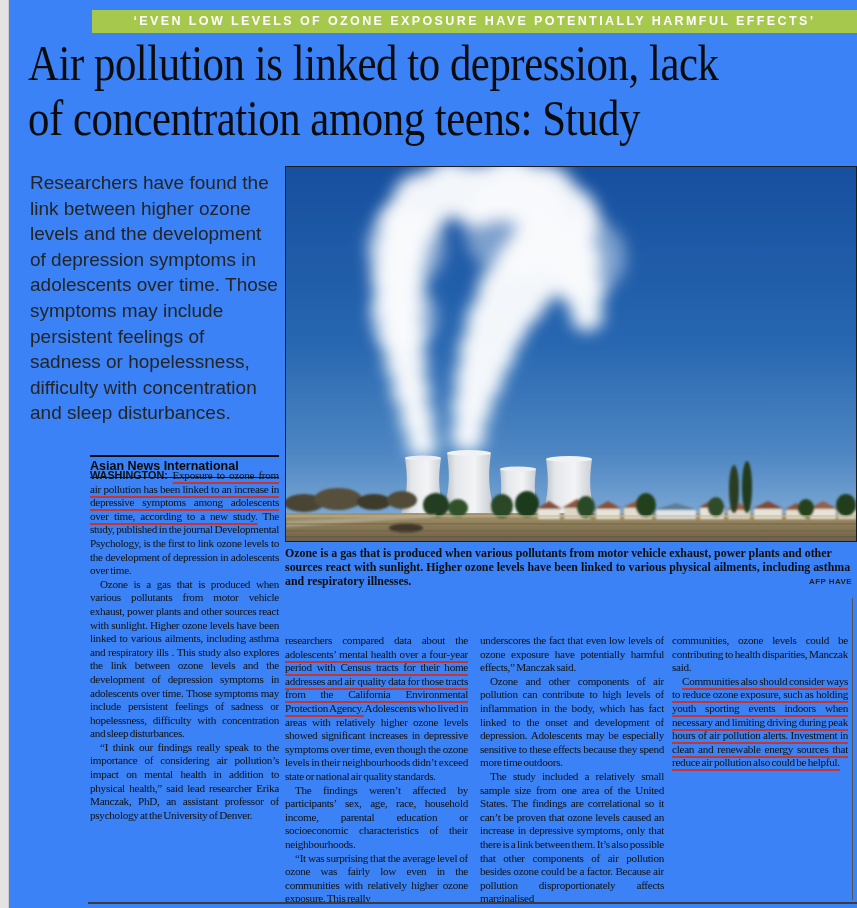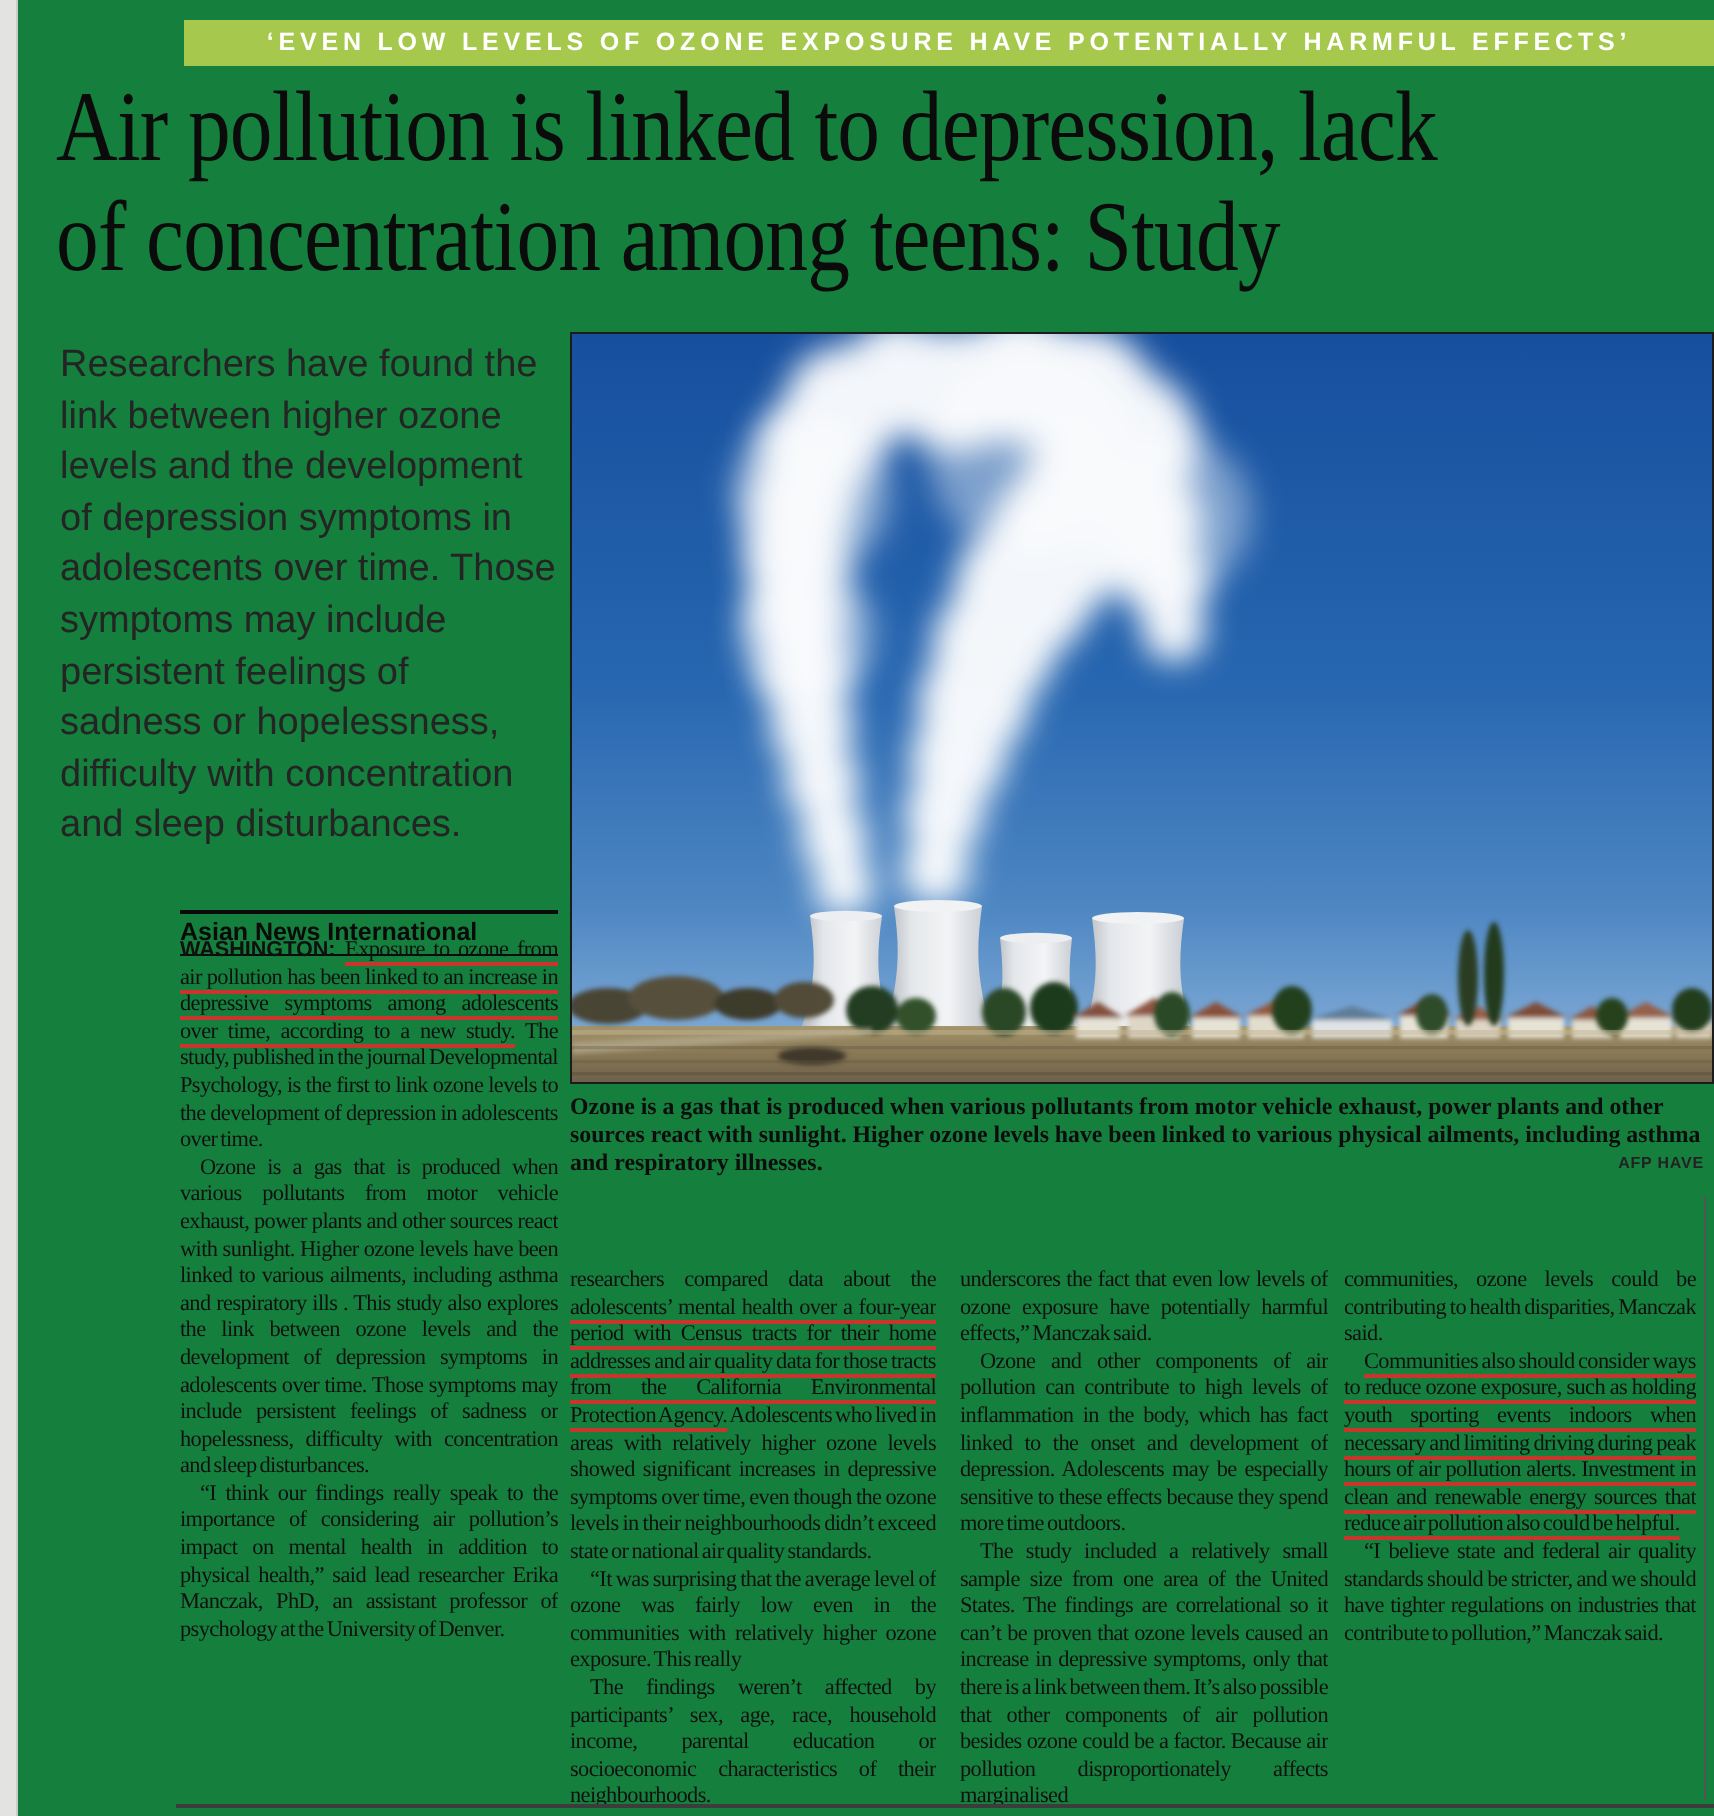--- a/index.html
+++ b/index.html
@@ -1,16 +1,16 @@
 <!DOCTYPE html>
 <html><head>
 <meta charset="utf-8">
 <style>
   html,body{margin:0;padding:0;background:#f4f4f2;}
-  #page{position:relative;width:857px;height:908px;background:#15803d;overflow:hidden;
+  #page{position:relative;width:857px;height:908px;background:#3b82f6;overflow:hidden;
         font-family:"Liberation Serif",serif;color:#111;}
   
   .edge-strip{position:absolute;left:0;top:0;width:8px;height:908px;background:#e3e3e1;border-right:1px solid #cccccb;}
 
   
   .kicker{position:absolute;left:92px;top:10px;width:765px;height:23px;background:#a6c94d;
           font-family:"Liberation Sans",sans-serif;font-weight:bold;font-size:12.5px;line-height:23px;
           letter-spacing:2.4px;color:#ffffff;text-align:center;white-space:nowrap;overflow:hidden;}
 
   
@@ -213,29 +213,28 @@
     <span class="credit">AFP HAVE</span>
   </div>
 
   <div id="col1" class="col">
       <p><span class="lead-in">WASHINGTON: </span><span class="redline">Exposure to ozone from air pollution has been linked to an increase in depressive symptoms among adolescents over time, according to a new study.</span><span> The study, published in the journal Developmental Psychology, is the first to link ozone levels to the development of depression in adolescents over time.</span></p>
       <p class="ind"><span>Ozone is a gas that is produced when various pollutants from motor vehicle exhaust, power plants and other sources react with sunlight. Higher ozone levels have been linked to various ailments, including asthma and respiratory ills . This study also explores the link between ozone levels and the development of depression symptoms in adolescents over time. Those symptoms may include persistent feelings of sadness or hopelessness, difficulty with concentration and sleep disturbances.</span></p>
       <p class="ind"><span>“I think our findings really speak to the importance of considering air pollution’s impact on mental health in addition to physical health,” said lead researcher Erika Manczak, PhD, an assistant professor of psychology at the University of Denver.</span></p>
     </div>
   <div id="col2" class="col">
       <p><span>researchers compared data about the </span><span class="redline">adolescents’ mental health over a four-year period with Census tracts for their home addresses and air quality data for those tracts from the California Environmental Protection Agency.</span><span> Adolescents who lived in areas with relatively higher ozone levels showed significant increases in depressive symptoms over time, even though the ozone levels in their neighbourhoods didn’t exceed state or national air quality standards.</span></p>
+      <p class="ind"><span>The findings weren’t affected by participants’ sex, age, race, household income, parental education or socioeconomic characteristics of their neighbourhoods.</span></p>
       <p class="ind"><span>“It was surprising that the average level of ozone was fairly low even in the communities with relatively higher ozone exposure. This really</span></p>
-      <p class="ind"><span>The findings weren’t affected by participants’ sex, age, race, household income, parental education or socioeconomic characteristics of their neighbourhoods.</span></p>
     </div>
   <div id="col3" class="col">
       <p><span>underscores the fact that even low levels of ozone exposure have potentially harmful effects,” Manczak said.</span></p>
       <p class="ind"><span>Ozone and other components of air pollution can contribute to high levels of inflammation in the body, which has fact linked to the onset and development of depression. Adolescents may be especially sensitive to these effects because they spend more time outdoors.</span></p>
       <p class="ind"><span>The study included a relatively small sample size from one area of the United States. The findings are correlational so it can’t be proven that ozone levels caused an increase in depressive symptoms, only that there is a link between them. It’s also possible that other components of air pollution besides ozone could be a factor. Because air pollution disproportionately affects marginalised</span></p>
     </div>
   <div id="col4" class="col">
       <p><span>communities, ozone levels could be contributing to health disparities, Manczak said.</span></p>
       <p class="ind"><span class="redline">Communities also should consider ways to reduce ozone exposure, such as holding youth sporting events indoors when necessary and limiting driving during peak hours of air pollution alerts. Investment in clean and renewable energy sources that reduce air pollution also could be helpful.</span></p>
-      <p class="ind"><span>“I believe state and federal air quality standards should be stricter, and we should have tighter regulations on industries that contribute to pollution,” Manczak said.</span></p>
     </div>
 
   <div class="rule-right"></div>
   <div class="rule-bottom"></div>
 </div>
 
 </body></html>

